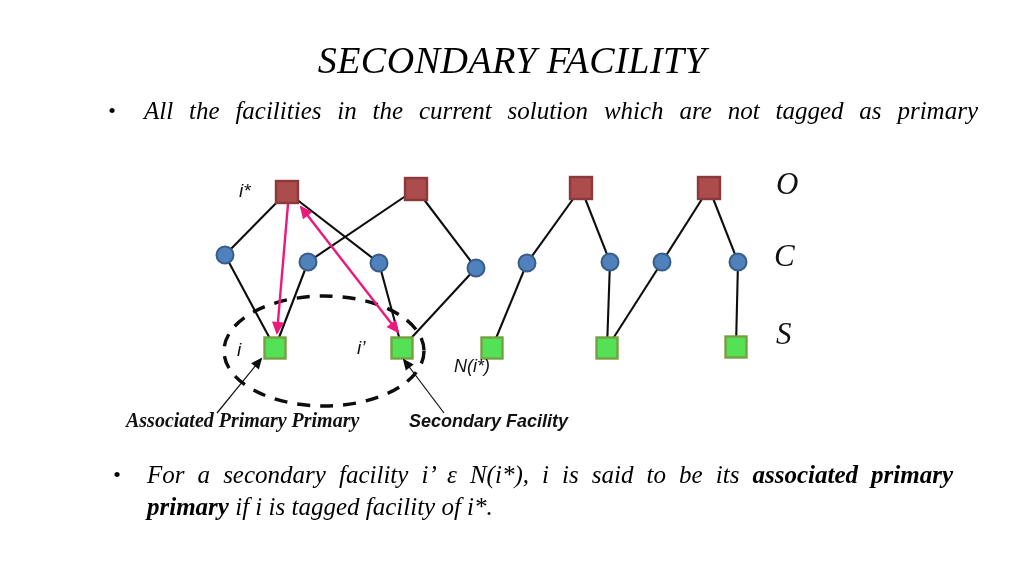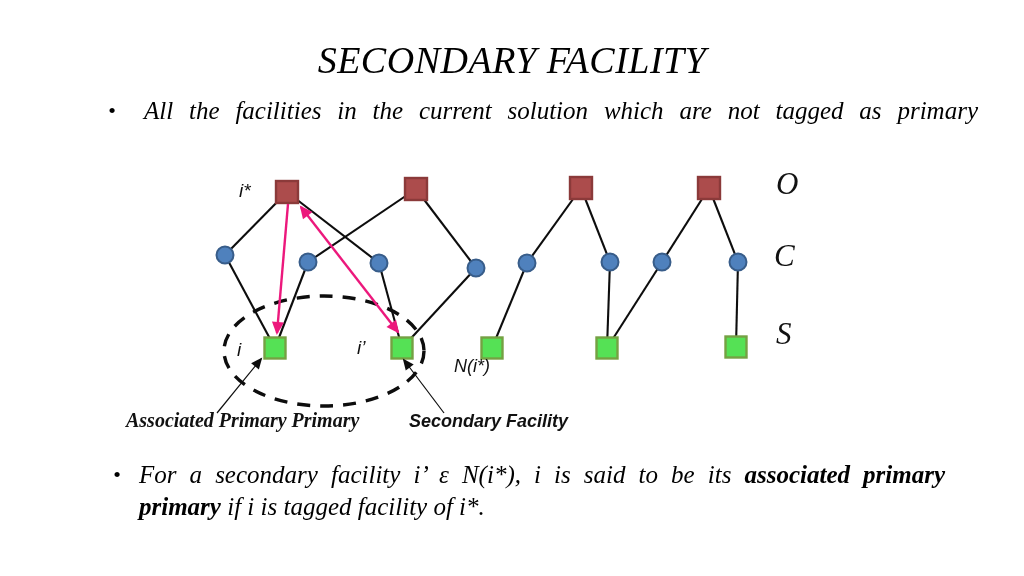--- a/index.html
+++ b/index.html
@@ -10,21 +10,21 @@
   .title{
     position:absolute;top:40px;left:0;width:100%;text-align:center;
     font-size:38px;line-height:1.1;letter-spacing:.5px;
   }
   .bullet{position:absolute;}
   .bullet .dot{position:absolute;left:0;top:0;font-size:22px;line-height:32px;}
   .bullet .txt{margin:0;font-size:25px;line-height:32px;}
   #bullet1{left:108px;top:95px;width:872px;}
   #bullet1 .txt{margin-left:36px;}
   #bullet2{left:113px;top:459px;width:860px;}
-  #bullet2 .txt{margin-left:26px;}
+  #bullet2 .txt{margin-left:34px;}
   .jline{display:inline-block;text-align:justify;text-align-last:justify;}
   #bullet1 .jline{width:834px;}
   #bullet2 .jline{width:806px;}
   .b{font-weight:bold;}
   svg{position:absolute;left:0;top:0;}
   .lbl{position:absolute;line-height:1;white-space:nowrap;color:#111;}
   .sans{font-family:"Liberation Sans",sans-serif;}
   .serif{font-family:"Liberation Serif",serif;}
   .ann-serif{font-weight:bold;font-size:20px;}
   .ann-sans{font-weight:bold;font-size:18px;}

